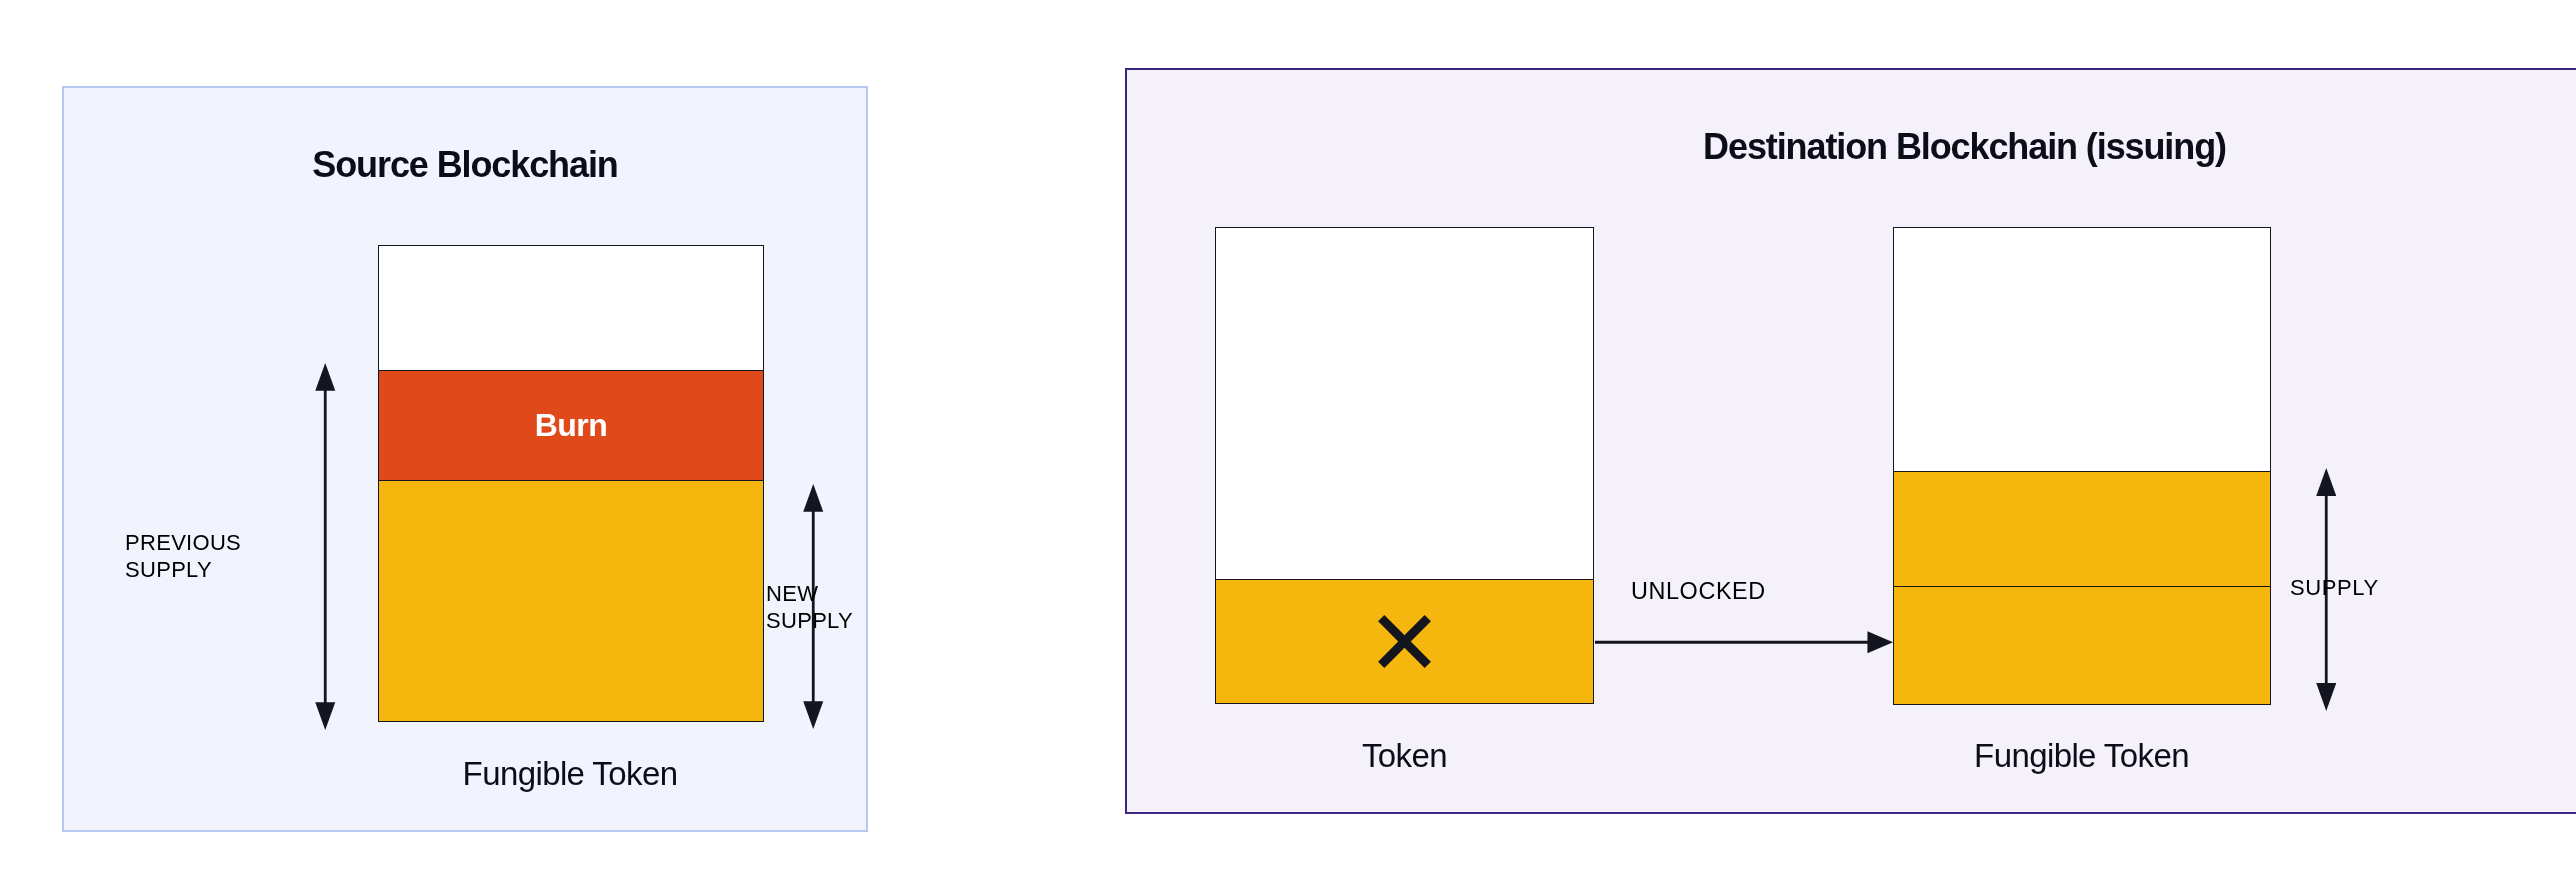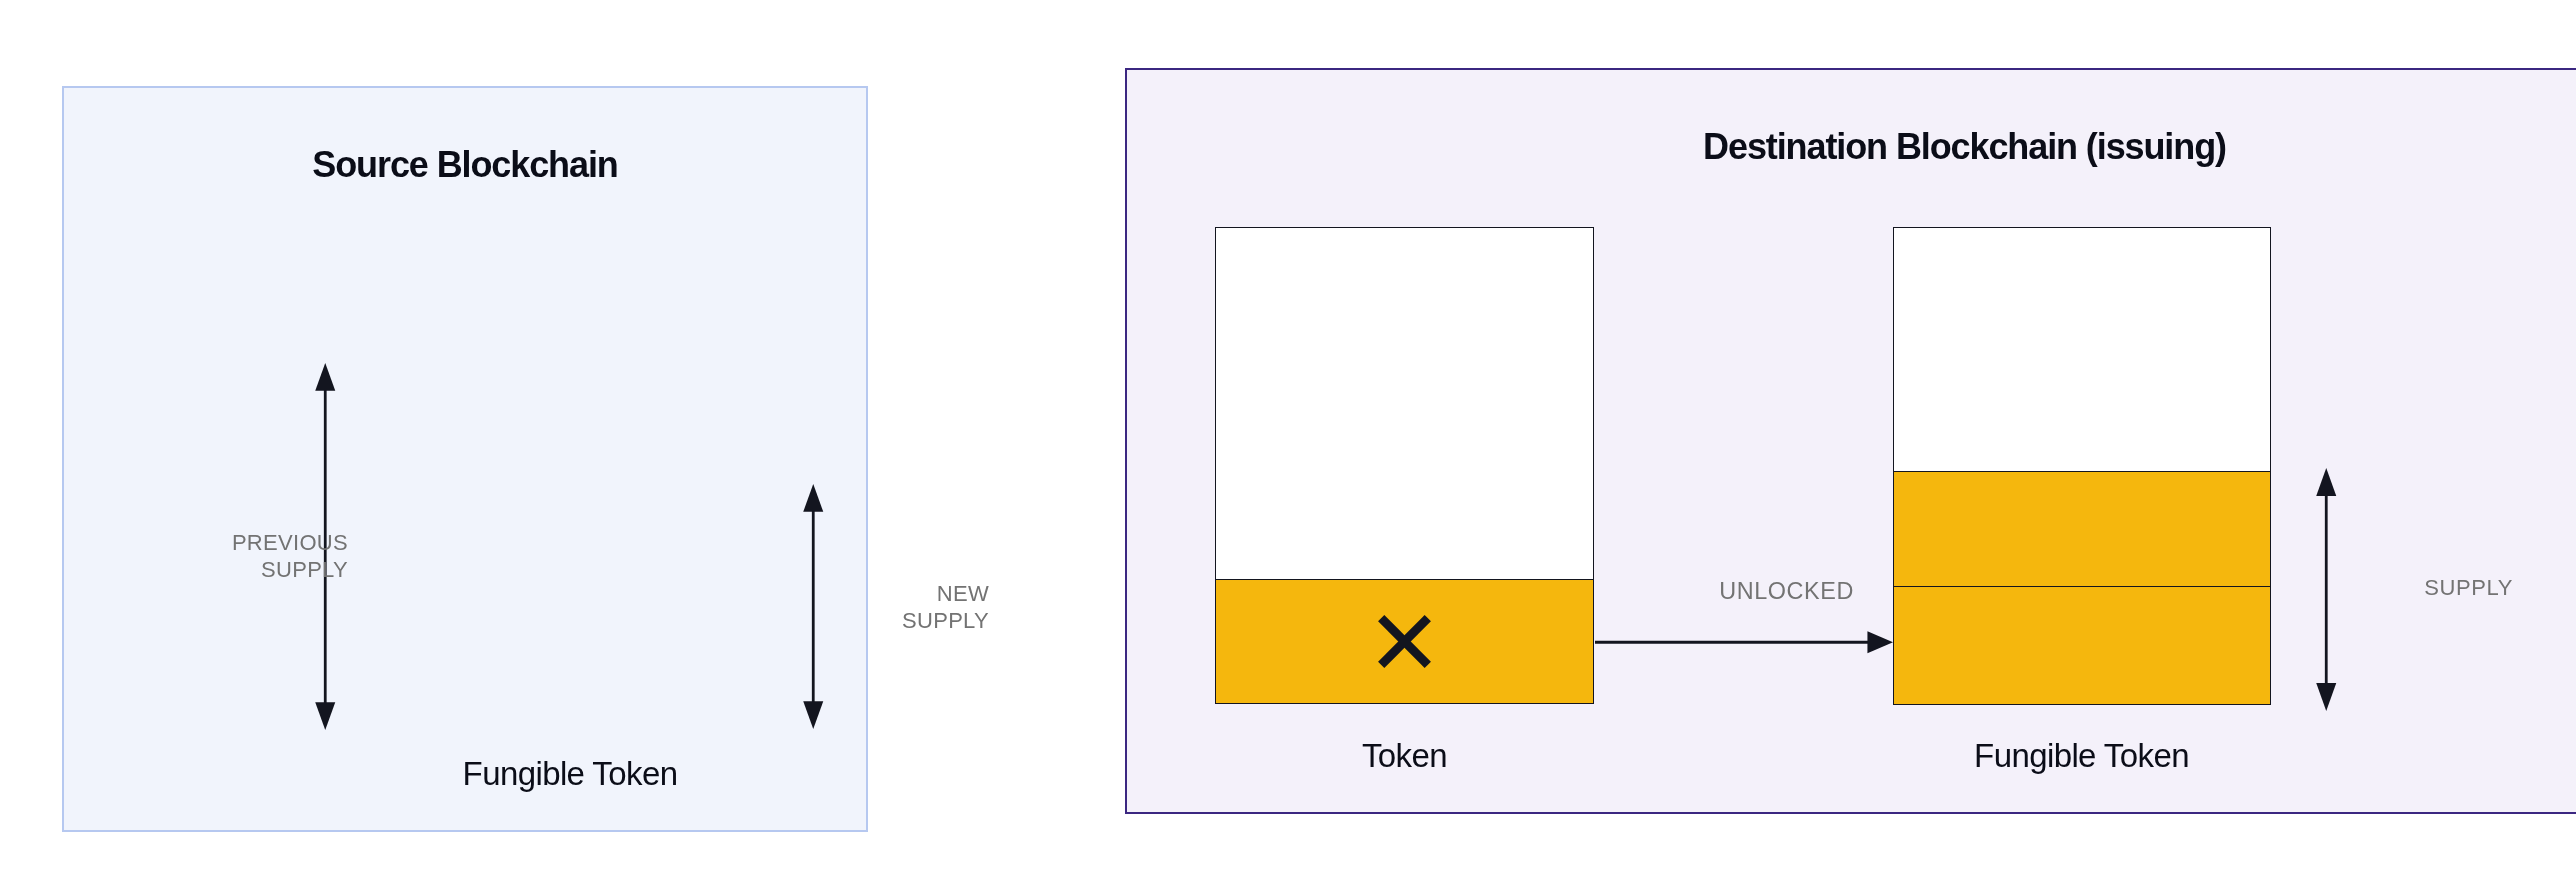--- a/index.html
+++ b/index.html
@@ -71,26 +71,26 @@
     position: absolute;
     text-align: center;
     font-size: 33px;
     font-weight: normal;
     letter-spacing: -0.6px;
     color: #0b0d18;
     white-space: nowrap;
   }
   .small-caps-label {
     position: absolute;
-    text-align: right;
+    text-align: left;
     font-size: 22px;
     font-weight: 400;
     letter-spacing: 0.3px;
     line-height: 27px;
-    color: #737373;
+    color: #000000;
     white-space: nowrap;
   }
   .arrow-svg { position: absolute; display: block; }
   .x-wrap {
     display: flex;
     align-items: center;
     justify-content: center;
     height: 100%;
   }
 
@@ -122,20 +122,27 @@
 </style>
 </head>
 <body>
 
 <div id="canvas">
 
   <div class="panel" id="source-panel">
 
     <div class="panel-title">Source Blockchain</div>
 
+    <div class="bar" id="source-token-bar">
+      <div class="section sec-white" id="src-sec-white"></div>
+      <div class="section sec-orange" id="src-sec-burn">
+        <span class="burn-text">Burn</span>
+      </div>
+      <div class="section sec-yellow" id="src-sec-supply"></div>
+    </div>
 
     <svg class="arrow-svg" id="previous-supply-arrow" width="24.5" height="367" viewBox="0 0 44 660">
       <line x1="22" y1="44" x2="22" y2="616" stroke="#13151f" stroke-width="5"></line>
       <polygon points="22,0 4,50 40,50" fill="#13151f"></polygon>
       <polygon points="22,660 4,610 40,610" fill="#13151f"></polygon>
     </svg>
 
     <svg class="arrow-svg" id="new-supply-arrow" width="24.5" height="245" viewBox="0 0 44 440">
       <line x1="22" y1="44" x2="22" y2="396" stroke="#13151f" stroke-width="5"></line>
       <polygon points="22,0 4,50 40,50" fill="#13151f"></polygon>

